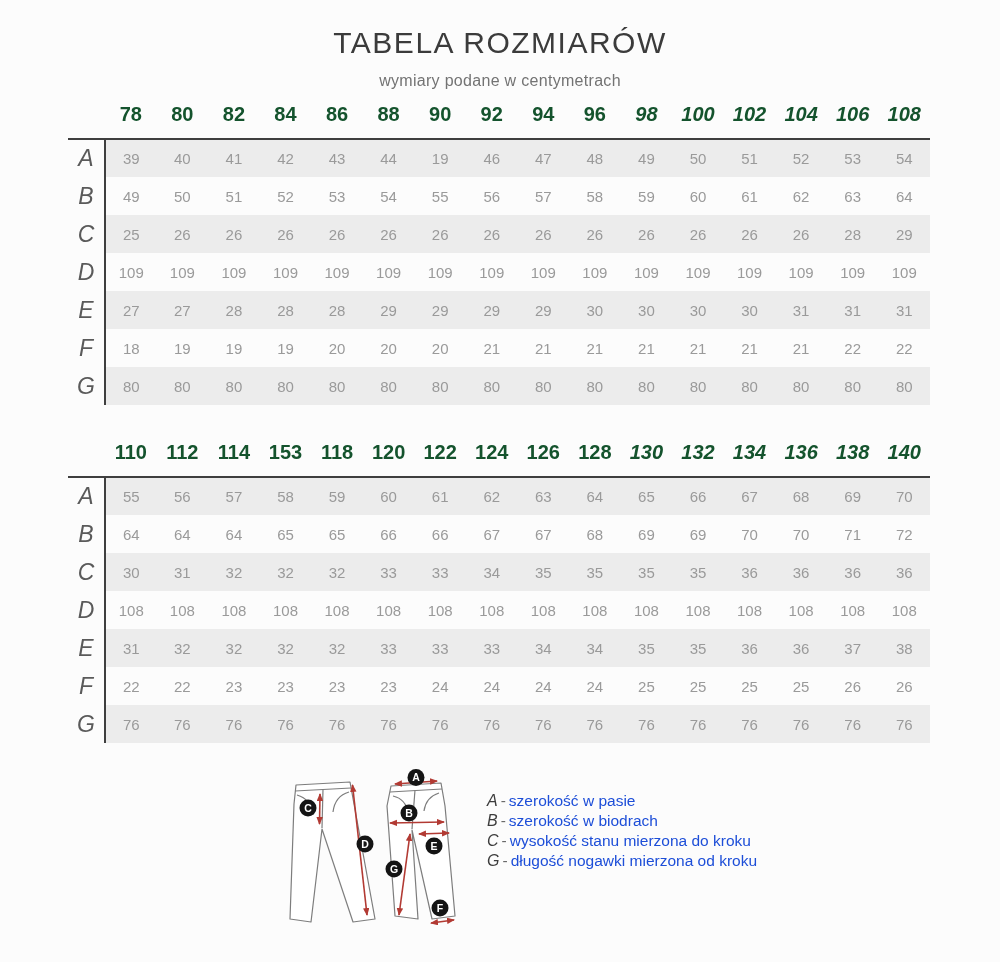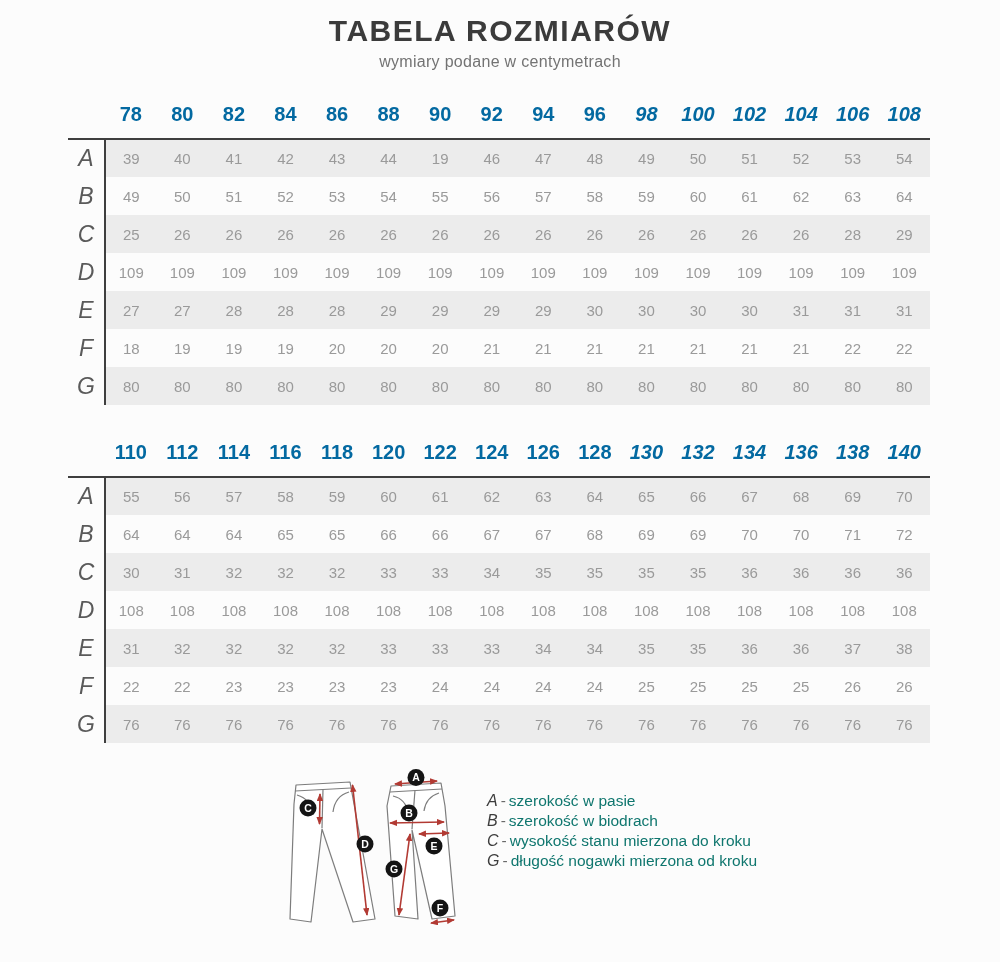--- a/index.html
+++ b/index.html
@@ -5,33 +5,33 @@
   html,body{margin:0;padding:0;}
   body{
     width:1000px;height:962px;position:relative;
     background:#fcfcfc;
     font-family:"Liberation Sans",sans-serif;
     color:#444;overflow:hidden;
   }
   
   .hdr-block{position:absolute;top:14px;left:0;width:100%;text-align:center;}
   .page-title{
-    font-size:30px;font-weight:700;letter-spacing:1.5px;color:#3b3b3b;margin:0;
+    font-size:30px;font-weight:400;letter-spacing:1.5px;color:#3b3b3b;margin:12px;
   }
   .page-subtitle{font-size:16px;color:#737373;margin-top:5px;letter-spacing:.3px;}
 
   
   .tbl-wrap{position:absolute;left:68px;width:862px;}
   #tbl0{top:92px;}
   #tbl1{top:430px;}
   table.sizes{border-collapse:collapse;table-layout:fixed;width:862px;}
   table.sizes th,table.sizes td{padding:0;text-align:center;vertical-align:middle;}
   table.sizes thead th{
     height:44px;vertical-align:middle;padding-bottom:2px;
-    font-size:20px;font-weight:bold;color:#0369a1;
+    font-size:20px;font-weight:bold;color:#14532d;
     border-bottom:2px solid #3f3f3f;
   }
   table.sizes thead th.it{font-style:italic;}
   table.sizes thead th.corner{width:37px;}
   table.sizes tbody th.rowlbl{
     font-size:23px;font-style:italic;font-weight:300;color:#5a5a5a;
     border-right:2px solid #3f3f3f;background:transparent;
   }
   table.sizes tbody tr{height:38px;}
   table.sizes tbody td{font-size:15px;color:#9a9a9a;}
@@ -43,21 +43,21 @@
   .pants path.body{fill:#ffffff;}
   .redln line{stroke:#b23a33;stroke-width:1.6;}
   .marker-dot{fill:#141414;}
   .marker-txt{fill:#ffffff;font-size:10.5px;font-weight:bold;text-anchor:middle;font-family:"Liberation Sans",sans-serif;}
 
   
   .legend{position:absolute;left:487px;top:791px;width:300px;}
   .legend-row{height:20px;line-height:20px;font-size:15.5px;white-space:nowrap;}
   .lg-letter{font-style:italic;color:#3d3d3d;font-size:16px;}
   .lg-sep{color:#6a6a6a;margin:0 3px;}
-  .lg-desc{color:#0f766e;}
+  .lg-desc{color:#1d4ed8;}
 </style>
 </head>
 <body>
 
 <div class="hdr-block">
   <div class="page-title">TABELA ROZMIARÓW</div>
   <div class="page-subtitle">wymiary podane w centymetrach</div>
 </div>
 
 <div class="tbl-wrap" id="tbl0">
@@ -221,21 +221,21 @@
     </table>
   </div>
 <div class="tbl-wrap" id="tbl1">
     <table class="sizes">
       <thead>
         <tr>
           <th class="corner"></th>
           <th class="">110</th>
           <th class="">112</th>
           <th class="">114</th>
-          <th class="">116</th>
+          <th class="">153</th>
           <th class="">118</th>
           <th class="">120</th>
           <th class="">122</th>
           <th class="">124</th>
           <th class="">126</th>
           <th class="">128</th>
           <th class="it">130</th>
           <th class="it">132</th>
           <th class="it">134</th>
           <th class="it">136</th>

